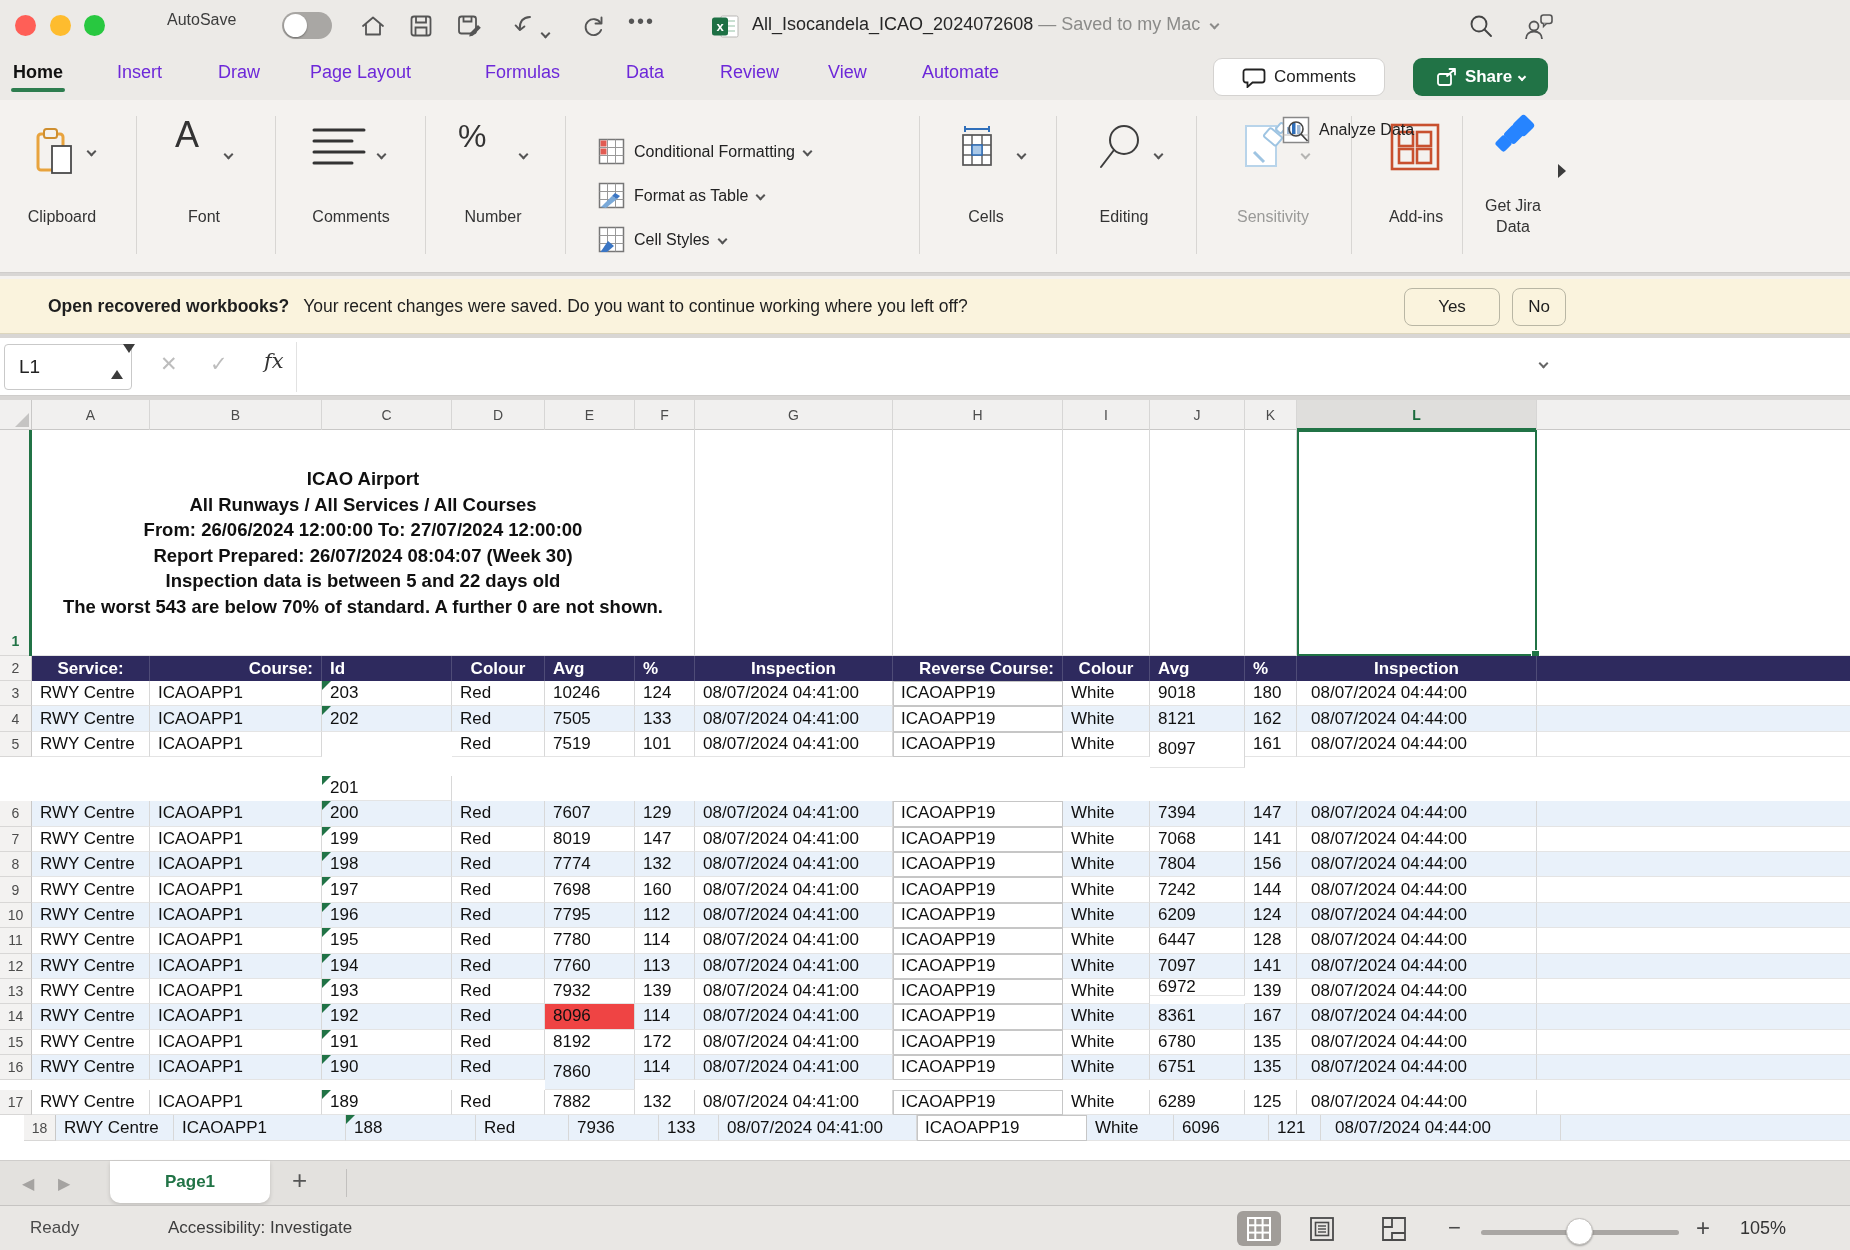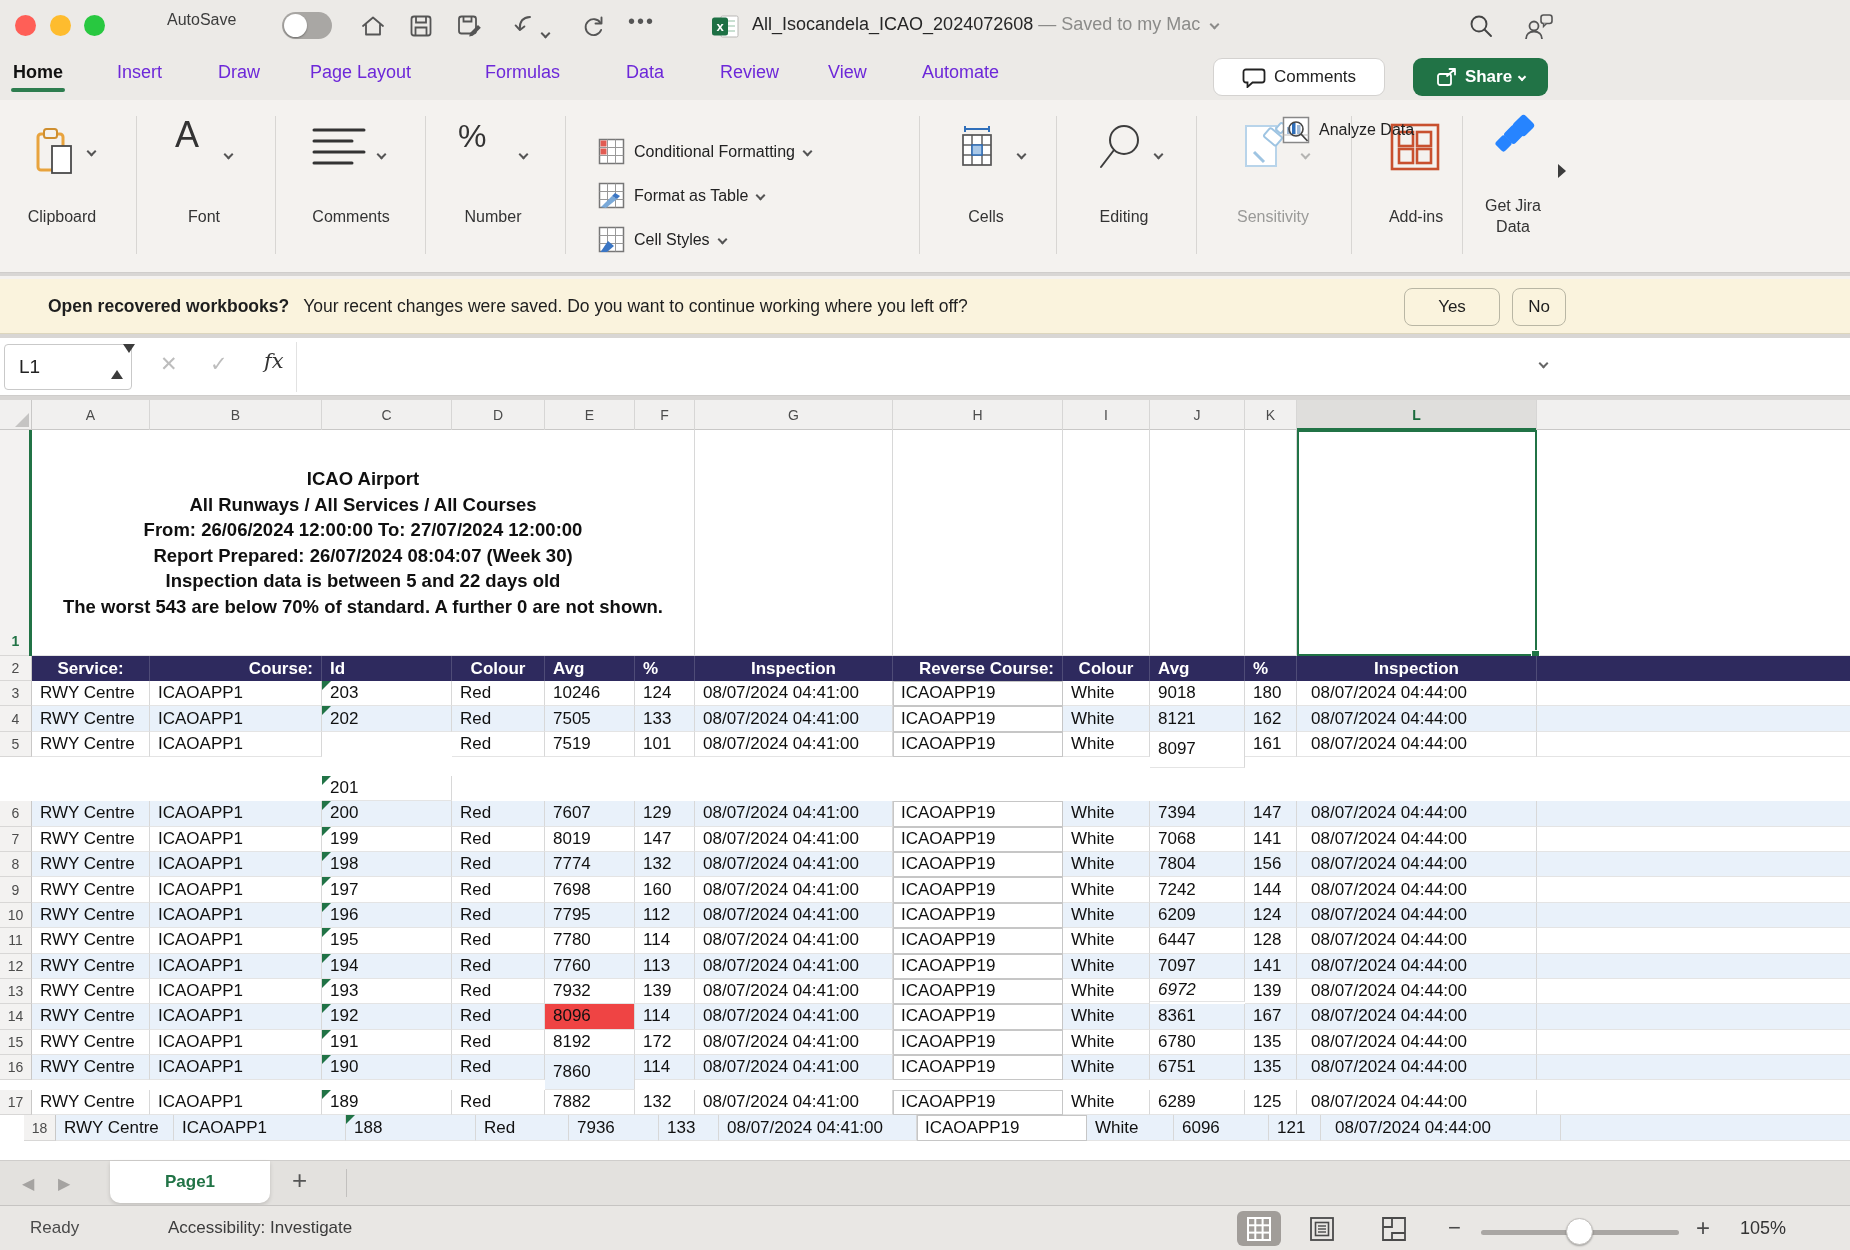--- a/index.html
+++ b/index.html
@@ -611,21 +611,21 @@
       <div class="rowhdr" style="height: 25.4px;">13</div>
       <div class="gcell" style="width: 118px; height: 25.4px; background: rgb(255, 255, 255); padding-left: 8px;">RWY Centre</div>
       <div class="gcell" style="width: 172px; height: 25.4px; background: rgb(255, 255, 255); padding-left: 8px;">ICAOAPP1</div>
       <div class="gcell" style="width: 130px; height: 25.4px; background: rgb(255, 255, 255); padding-left: 8px;">193<span class="tri"></span></div>
       <div class="gcell" style="width: 93px; height: 25.4px; background: rgb(255, 255, 255); padding-left: 8px;">Red</div>
       <div class="gcell" style="width: 90px; height: 25.4px; background: rgb(255, 255, 255); padding-left: 8px;">7932</div>
       <div class="gcell" style="width: 60px; height: 25.4px; background: rgb(255, 255, 255); padding-left: 8px;">139</div>
       <div class="gcell" style="width: 198px; height: 25.4px; background: rgb(255, 255, 255); padding-left: 8px;">08/07/2024 04:41:00</div>
       <div class="gcell boxed" style="width: 170px; height: 25.4px; background: rgb(255, 255, 255); padding-left: 8px;">ICAOAPP19</div>
       <div class="gcell" style="width: 87px; height: 25.4px; background: rgb(255, 255, 255); padding-left: 8px;">White</div>
-      <div class="gcell" style="width: 95px; height: 23px; background: rgb(255, 255, 255); padding-left: 8px; font-style: italic;">6972</div>
+      <div class="gcell" style="width: 95px; height: 17px; background: rgb(255, 255, 255); padding-left: 8px;">6972</div>
       <div class="gcell" style="width: 52px; height: 25.4px; background: rgb(255, 255, 255); padding-left: 8px;">139</div>
       <div class="gcell" style="width: 240px; height: 25.4px; background: rgb(255, 255, 255); padding-left: 14px;">08/07/2024 04:44:00</div>
       <div class="gcell" style="width: 313px; height: 25.4px; background: rgb(255, 255, 255); border-right: none;"></div>
     </div>
     <div class="grow">
       <div class="rowhdr" style="height: 25.4px;">14</div>
       <div class="gcell" style="width: 118px; height: 25.4px; background: rgb(233, 241, 250); padding-left: 8px;">RWY Centre</div>
       <div class="gcell" style="width: 172px; height: 25.4px; background: rgb(233, 241, 250); padding-left: 8px;">ICAOAPP1</div>
       <div class="gcell" style="width: 130px; height: 25.4px; background: rgb(233, 241, 250); padding-left: 8px;">192<span class="tri"></span></div>
       <div class="gcell" style="width: 93px; height: 25.4px; background: rgb(233, 241, 250); padding-left: 8px;">Red</div>

